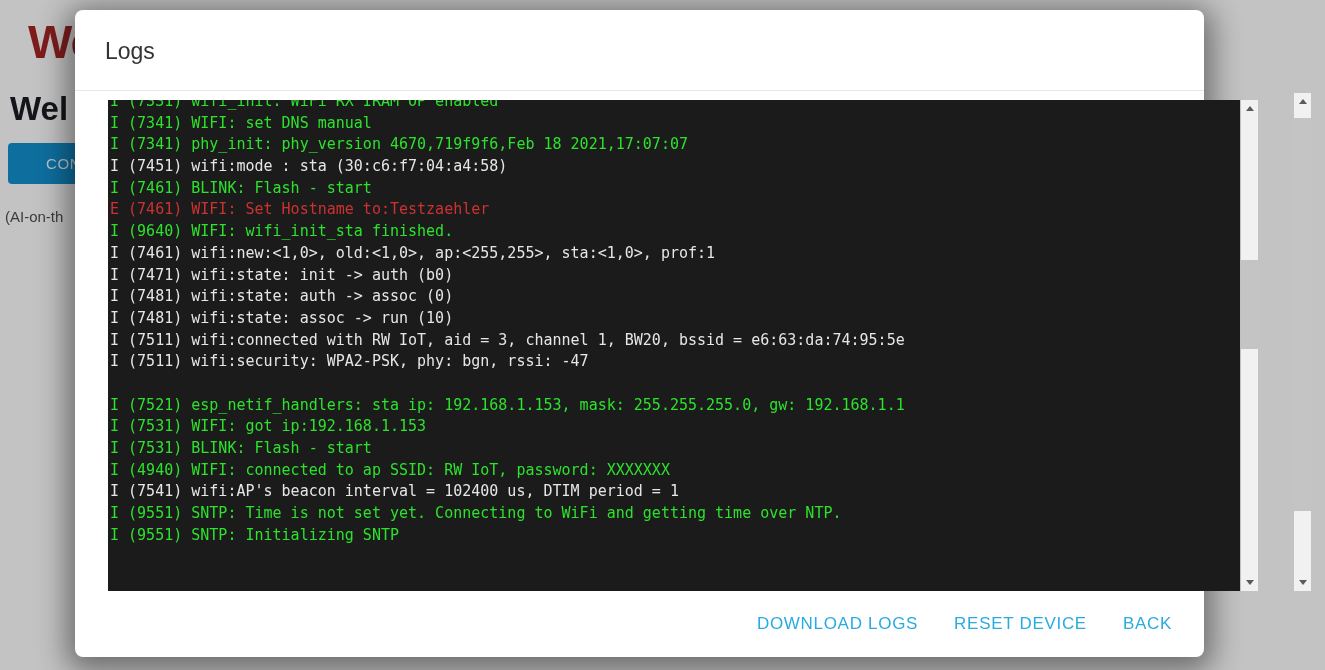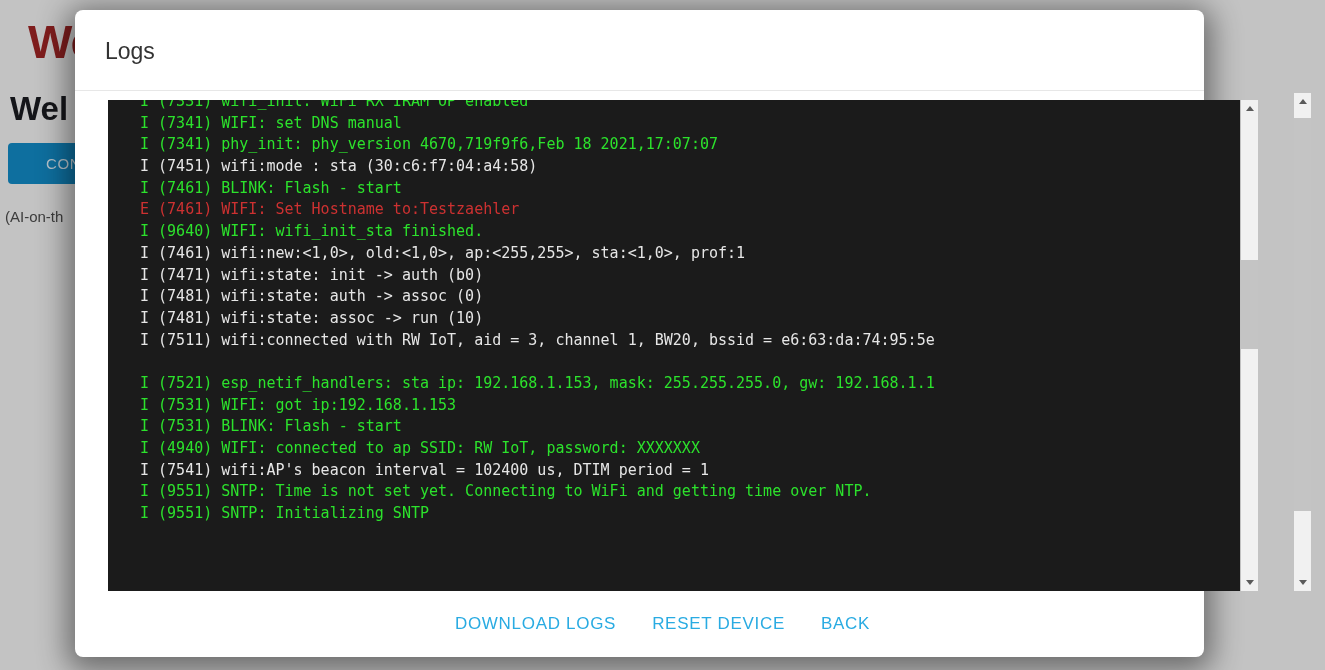--- a/index.html
+++ b/index.html
@@ -13,41 +13,41 @@
   .bg-btn { position:absolute; left:8px; top:143px; width:130px; height:41px; background:#0e6f9f; border:none; border-radius:4px; color:#b5c2ca; font-size:15px; letter-spacing:.6px; text-align:left; padding-left:38px; font-family:"Liberation Sans", sans-serif; }
   .bg-caption { position:absolute; left:5px; top:208px; font-size:15px; color:#3c3c3c; }
 
   
   .modal { position:absolute; left:75px; top:10px; width:1129px; height:647px; background:#ffffff; border-radius:8px; box-shadow:0 6px 30px 8px rgba(0,0,0,0.45); }
   .modal-header { position:absolute; left:0; top:0; width:100%; height:81px; border-bottom:1px solid #e7e7e7; border-radius:8px 8px 0 0; }
   .modal-title { position:absolute; left:30px; top:28px; font-size:23px; color:#333333; }
 
   
   .log-panel { position:absolute; left:33px; top:90px; width:1132px; height:491px; background:#1b1b1b; overflow:hidden; }
-  .log-pre { margin-top:-9px; padding-left:32px; font-family:"DejaVu Sans Mono", monospace; font-size:15px; }
+  .log-pre { margin-top:-9px; padding-left:2px; font-family:"DejaVu Sans Mono", monospace; font-size:15px; }
   .log-line { height:21.7px; line-height:21.7px; white-space:pre; }
   .log-line.g { color:var(--log-green); }
   .log-line.w { color:var(--log-white); }
   .log-line.r { color:var(--log-red); }
 
   
   .sbar { position:absolute; background:#f1f1f1; }
   .sbar-inner { left:1166px; top:90px; width:17px; height:491px; }
   .sbar-outer { left:1219px; top:83px; width:17px; height:498px; }
   .sb-arrow { position:absolute; left:0; width:17px; height:17px; display:flex; align-items:center; justify-content:center; }
   .sb-arrow.top { top:0; }
   .sb-arrow.bottom { bottom:0; }
   .tri-up { width:0; height:0; border-left:4px solid transparent; border-right:4px solid transparent; border-bottom:5px solid #5a5a5a; }
   .tri-down { width:0; height:0; border-left:4px solid transparent; border-right:4px solid transparent; border-top:5px solid #5a5a5a; }
   .sb-thumb { position:absolute; left:0; width:17px; background:#c4c4c4; }
   .sbar-inner .sb-thumb { top:160px; height:89px; }
   .sbar-outer .sb-thumb { top:25px; height:393px; }
 
   
-  .modal-footer { position:absolute; left:0; bottom:0; width:100%; height:66px; border-radius:0 0 8px 8px; display:flex; align-items:center; justify-content:center; gap:32px; padding-right:30px;margin-left:38px; }
+  .modal-footer { position:absolute; left:0; bottom:0; width:100%; height:66px; border-radius:0 0 8px 8px; display:flex; align-items:center; justify-content:flex-end; gap:32px; padding-right:30px; }
   .footer-btn { background:none; border:none; font-family:"Liberation Sans", sans-serif; font-size:17px; letter-spacing:.7px; color:var(--accent); cursor:pointer; padding:6px 2px; }
 </style>
 </head>
 <body>
 
 <div class="canvas">
 
   <div class="bg-page">
     <div class="bg-h1">We</div>
     <div class="bg-h2">Wel</div>
@@ -68,20 +68,21 @@
           <div class="log-line g">I (7341) phy_init: phy_version 4670,719f9f6,Feb 18 2021,17:07:07</div>
           <div class="log-line w">I (7451) wifi:mode : sta (30:c6:f7:04:a4:58)</div>
           <div class="log-line g">I (7461) BLINK: Flash - start</div>
           <div class="log-line r">E (7461) WIFI: Set Hostname to:Testzaehler</div>
           <div class="log-line g">I (9640) WIFI: wifi_init_sta finished.</div>
           <div class="log-line w">I (7461) wifi:new:&lt;1,0&gt;, old:&lt;1,0&gt;, ap:&lt;255,255&gt;, sta:&lt;1,0&gt;, prof:1</div>
           <div class="log-line w">I (7471) wifi:state: init -&gt; auth (b0)</div>
           <div class="log-line w">I (7481) wifi:state: auth -&gt; assoc (0)</div>
           <div class="log-line w">I (7481) wifi:state: assoc -&gt; run (10)</div>
           <div class="log-line w">I (7511) wifi:connected with RW IoT, aid = 3, channel 1, BW20, bssid = e6:63:da:74:95:5e</div>
+          <div class="log-line w">I (7511) wifi:security: WPA2-PSK, phy: bgn, rssi: -47</div>
           <div class="log-line w"></div>
           <div class="log-line g">I (7521) esp_netif_handlers: sta ip: 192.168.1.153, mask: 255.255.255.0, gw: 192.168.1.1</div>
           <div class="log-line g">I (7531) WIFI: got ip:192.168.1.153</div>
           <div class="log-line g">I (7531) BLINK: Flash - start</div>
           <div class="log-line g">I (4940) WIFI: connected to ap SSID: RW IoT, password: XXXXXXX</div>
           <div class="log-line w">I (7541) wifi:AP's beacon interval = 102400 us, DTIM period = 1</div>
           <div class="log-line g">I (9551) SNTP: Time is not set yet. Connecting to WiFi and getting time over NTP.</div>
           <div class="log-line g">I (9551) SNTP: Initializing SNTP</div>
         </div>
     </div>

